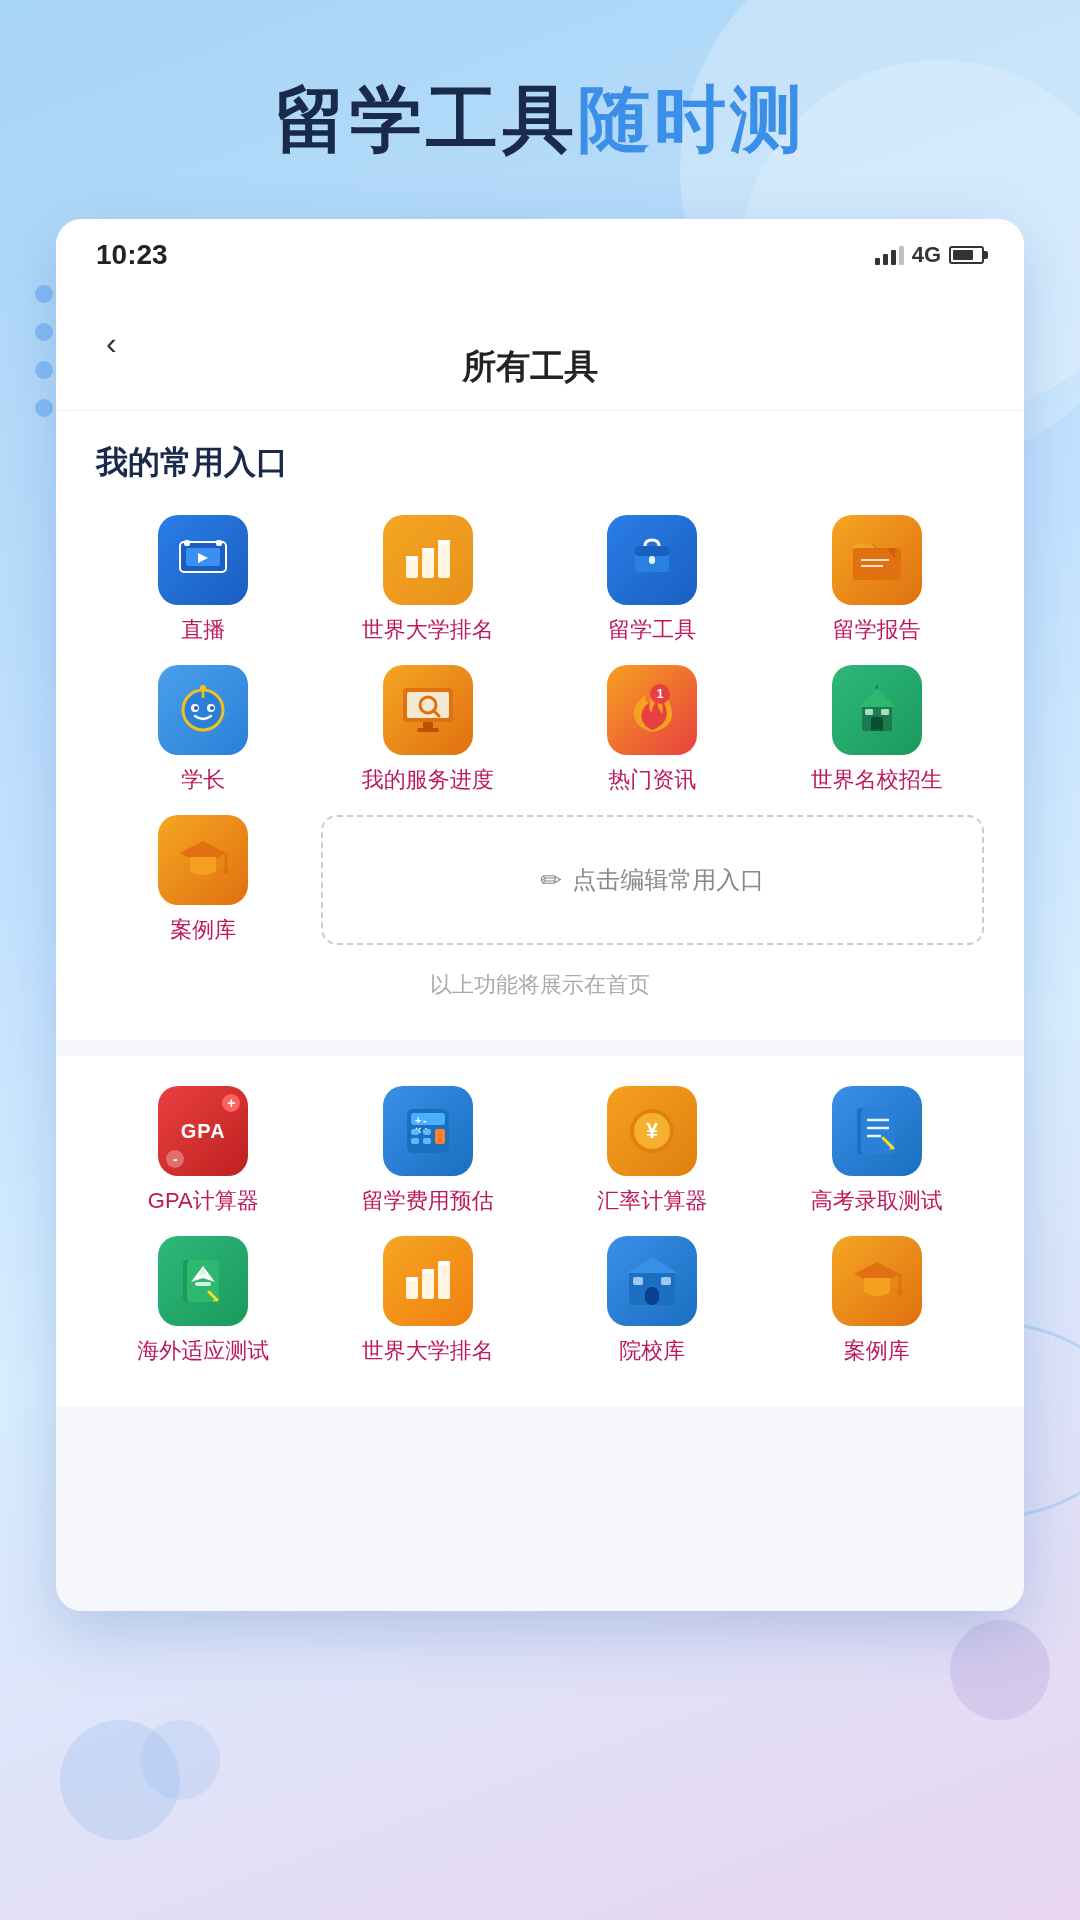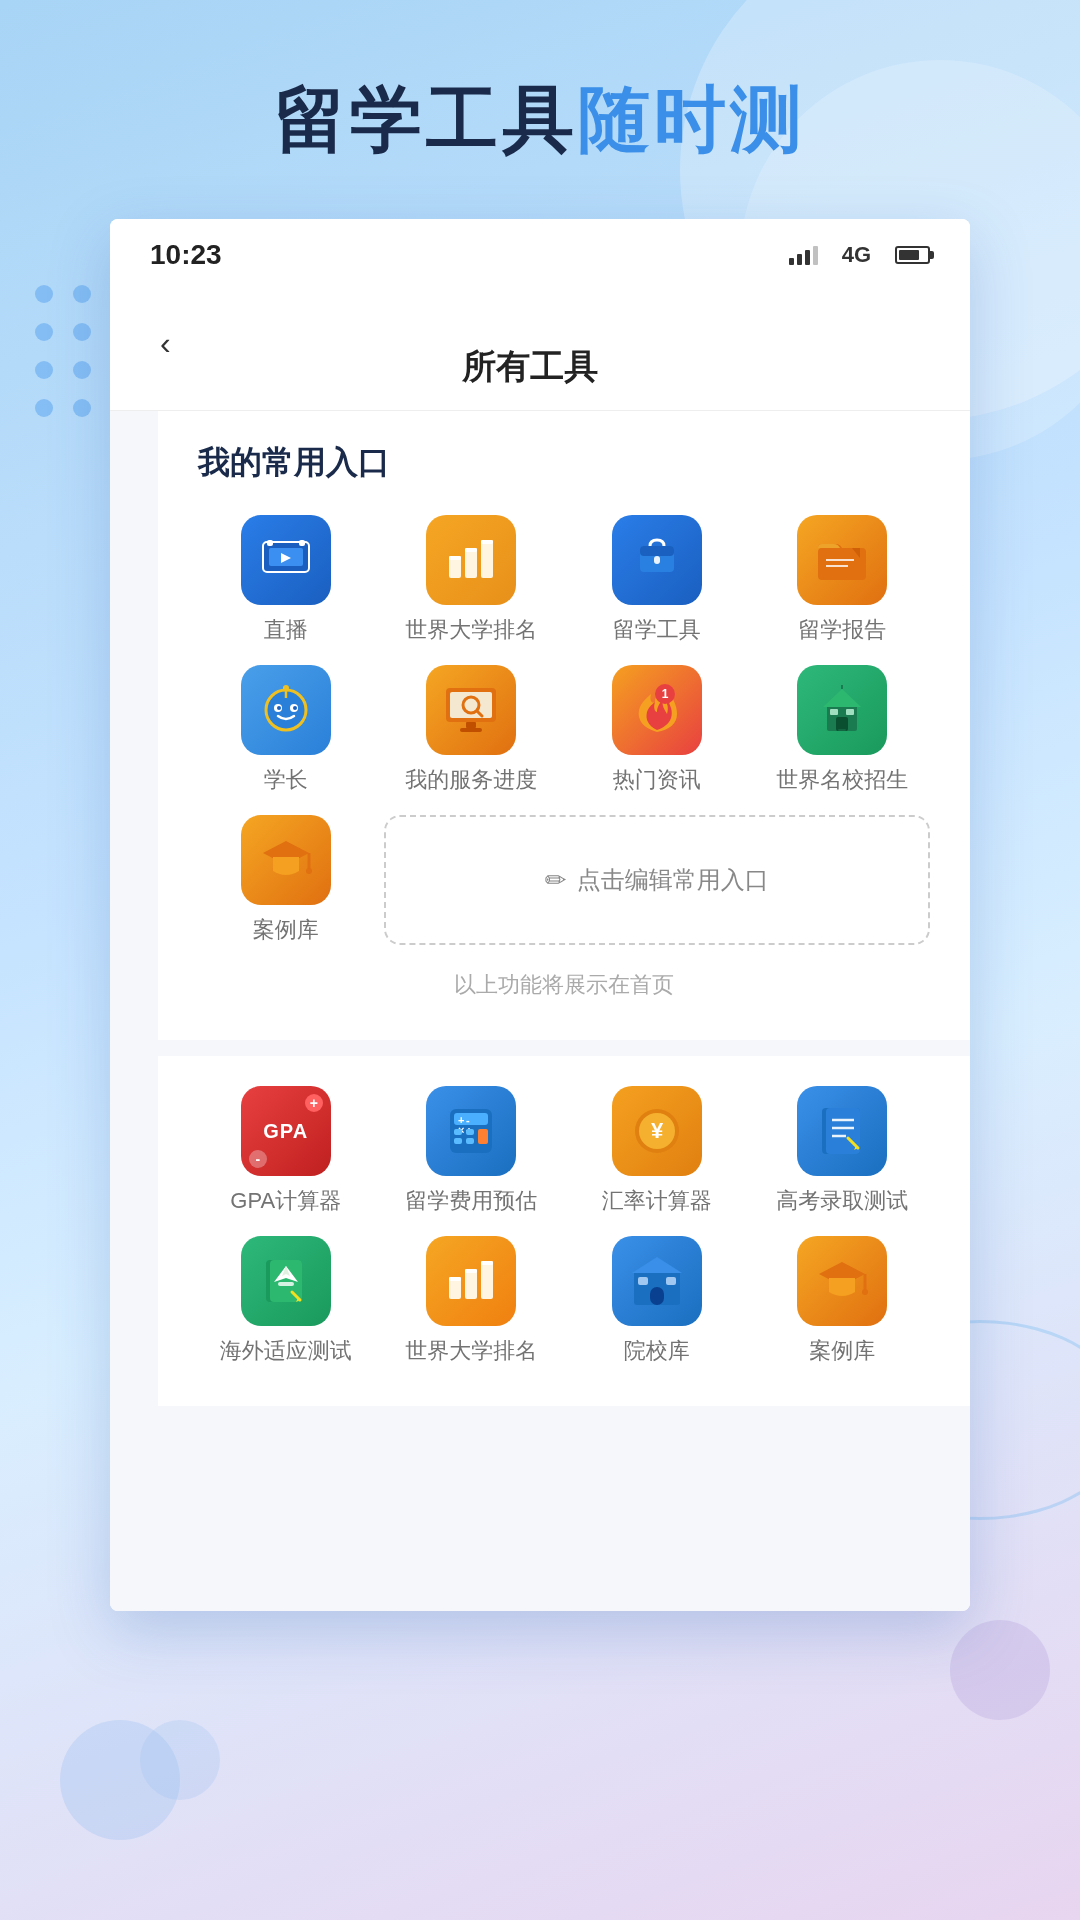--- a/index.html
+++ b/index.html
@@ -82,24 +82,24 @@
       margin-top: 20px;
       font-size: 32px;
       color: #3a5a8a;
       letter-spacing: 2px;
     }
 
     
     .phone-frame {
       position: relative;
       z-index: 2;
-      width: 860px;
+      width: 968px;
       margin: 20px auto 0;
       background: white;
-      border-radius: 8px;
+      border-radius: 26px;
       box-shadow: 0 20px 60px rgba(50,100,180,0.25);
       overflow: hidden;
       min-height: 1350px;
     }
 
     
     .status-bar {
       display: flex;
       justify-content: space-between;
       align-items: center;
@@ -107,21 +107,21 @@
       background: white;
     }
     .status-time {
       font-size: 28px;
       font-weight: 600;
       color: #222;
     }
     .status-icons {
       display: flex;
       align-items: center;
-      gap: 24px;
+      gap: 8px;
     }
     .signal-bars {
       display: flex;
       align-items: flex-end;
       gap: 3px;
       height: 20px;
     }
     .signal-bar {
       width: 5px;
       background: #333;
@@ -180,21 +180,20 @@
       font-size: 34px;
       font-weight: 600;
       color: #222;
       margin-top: 48px;
     }
 
     
     .content-area {
       background: #f5f7fa;
       min-height: 1200px;
-      padding-left: 48px;
     }
 
     
     .section {
       background: white;
       margin-bottom: 16px;
       padding: 30px 40px;
     }
     .section-title {
       font-size: 32px;
@@ -221,21 +220,21 @@
       width: 90px;
       height: 90px;
       border-radius: 20px;
       display: flex;
       align-items: center;
       justify-content: center;
       font-size: 40px;
     }
     .icon-label {
       font-size: 22px;
-      color: #737373;
+      color: #be185d;
       text-align: right;
     }
 
     
     .bg-blue { background: linear-gradient(135deg, #2a7de8, #1a5fc0); }
     .bg-orange { background: linear-gradient(135deg, #f5a623, #e8901a); }
     .bg-amber { background: linear-gradient(135deg, #f5a623, #f08010); }
     .bg-orange-folder { background: linear-gradient(135deg, #f5a623, #e07010); }
     .bg-orange-monitor { background: linear-gradient(135deg, #f5a623, #e07010); }
     .bg-orange-grad { background: linear-gradient(135deg, #f5a623, #e07010); }

